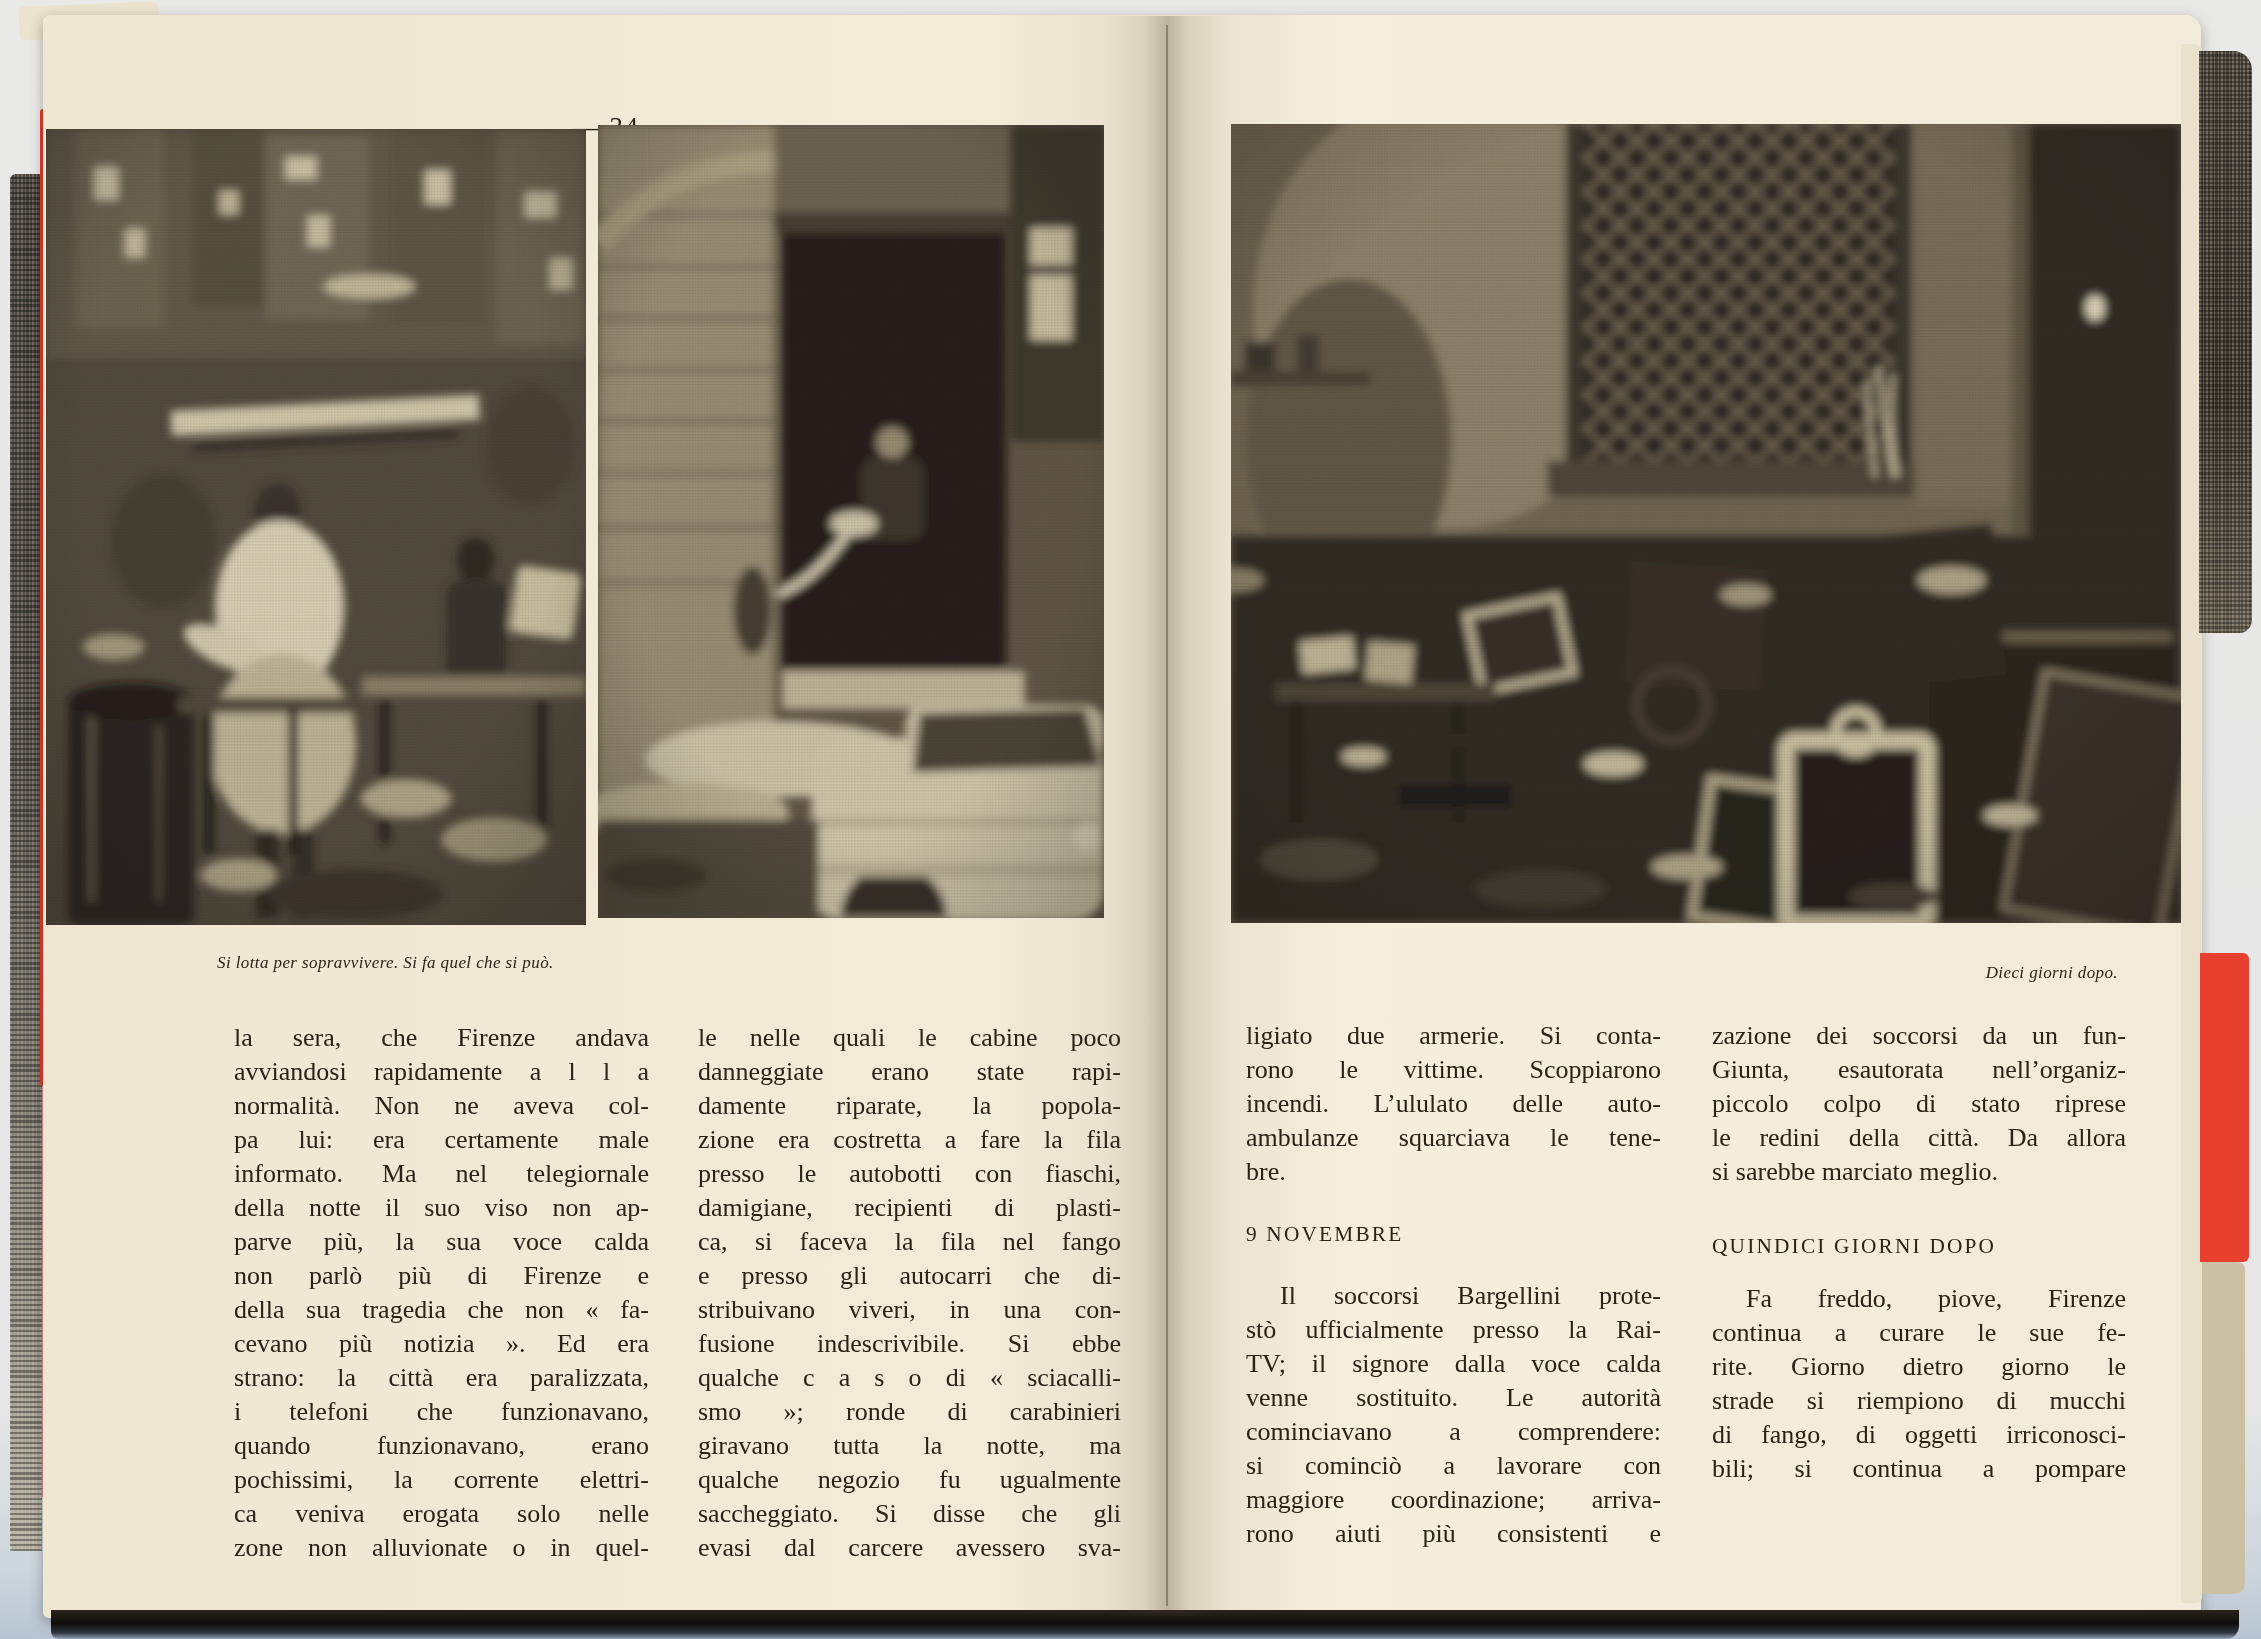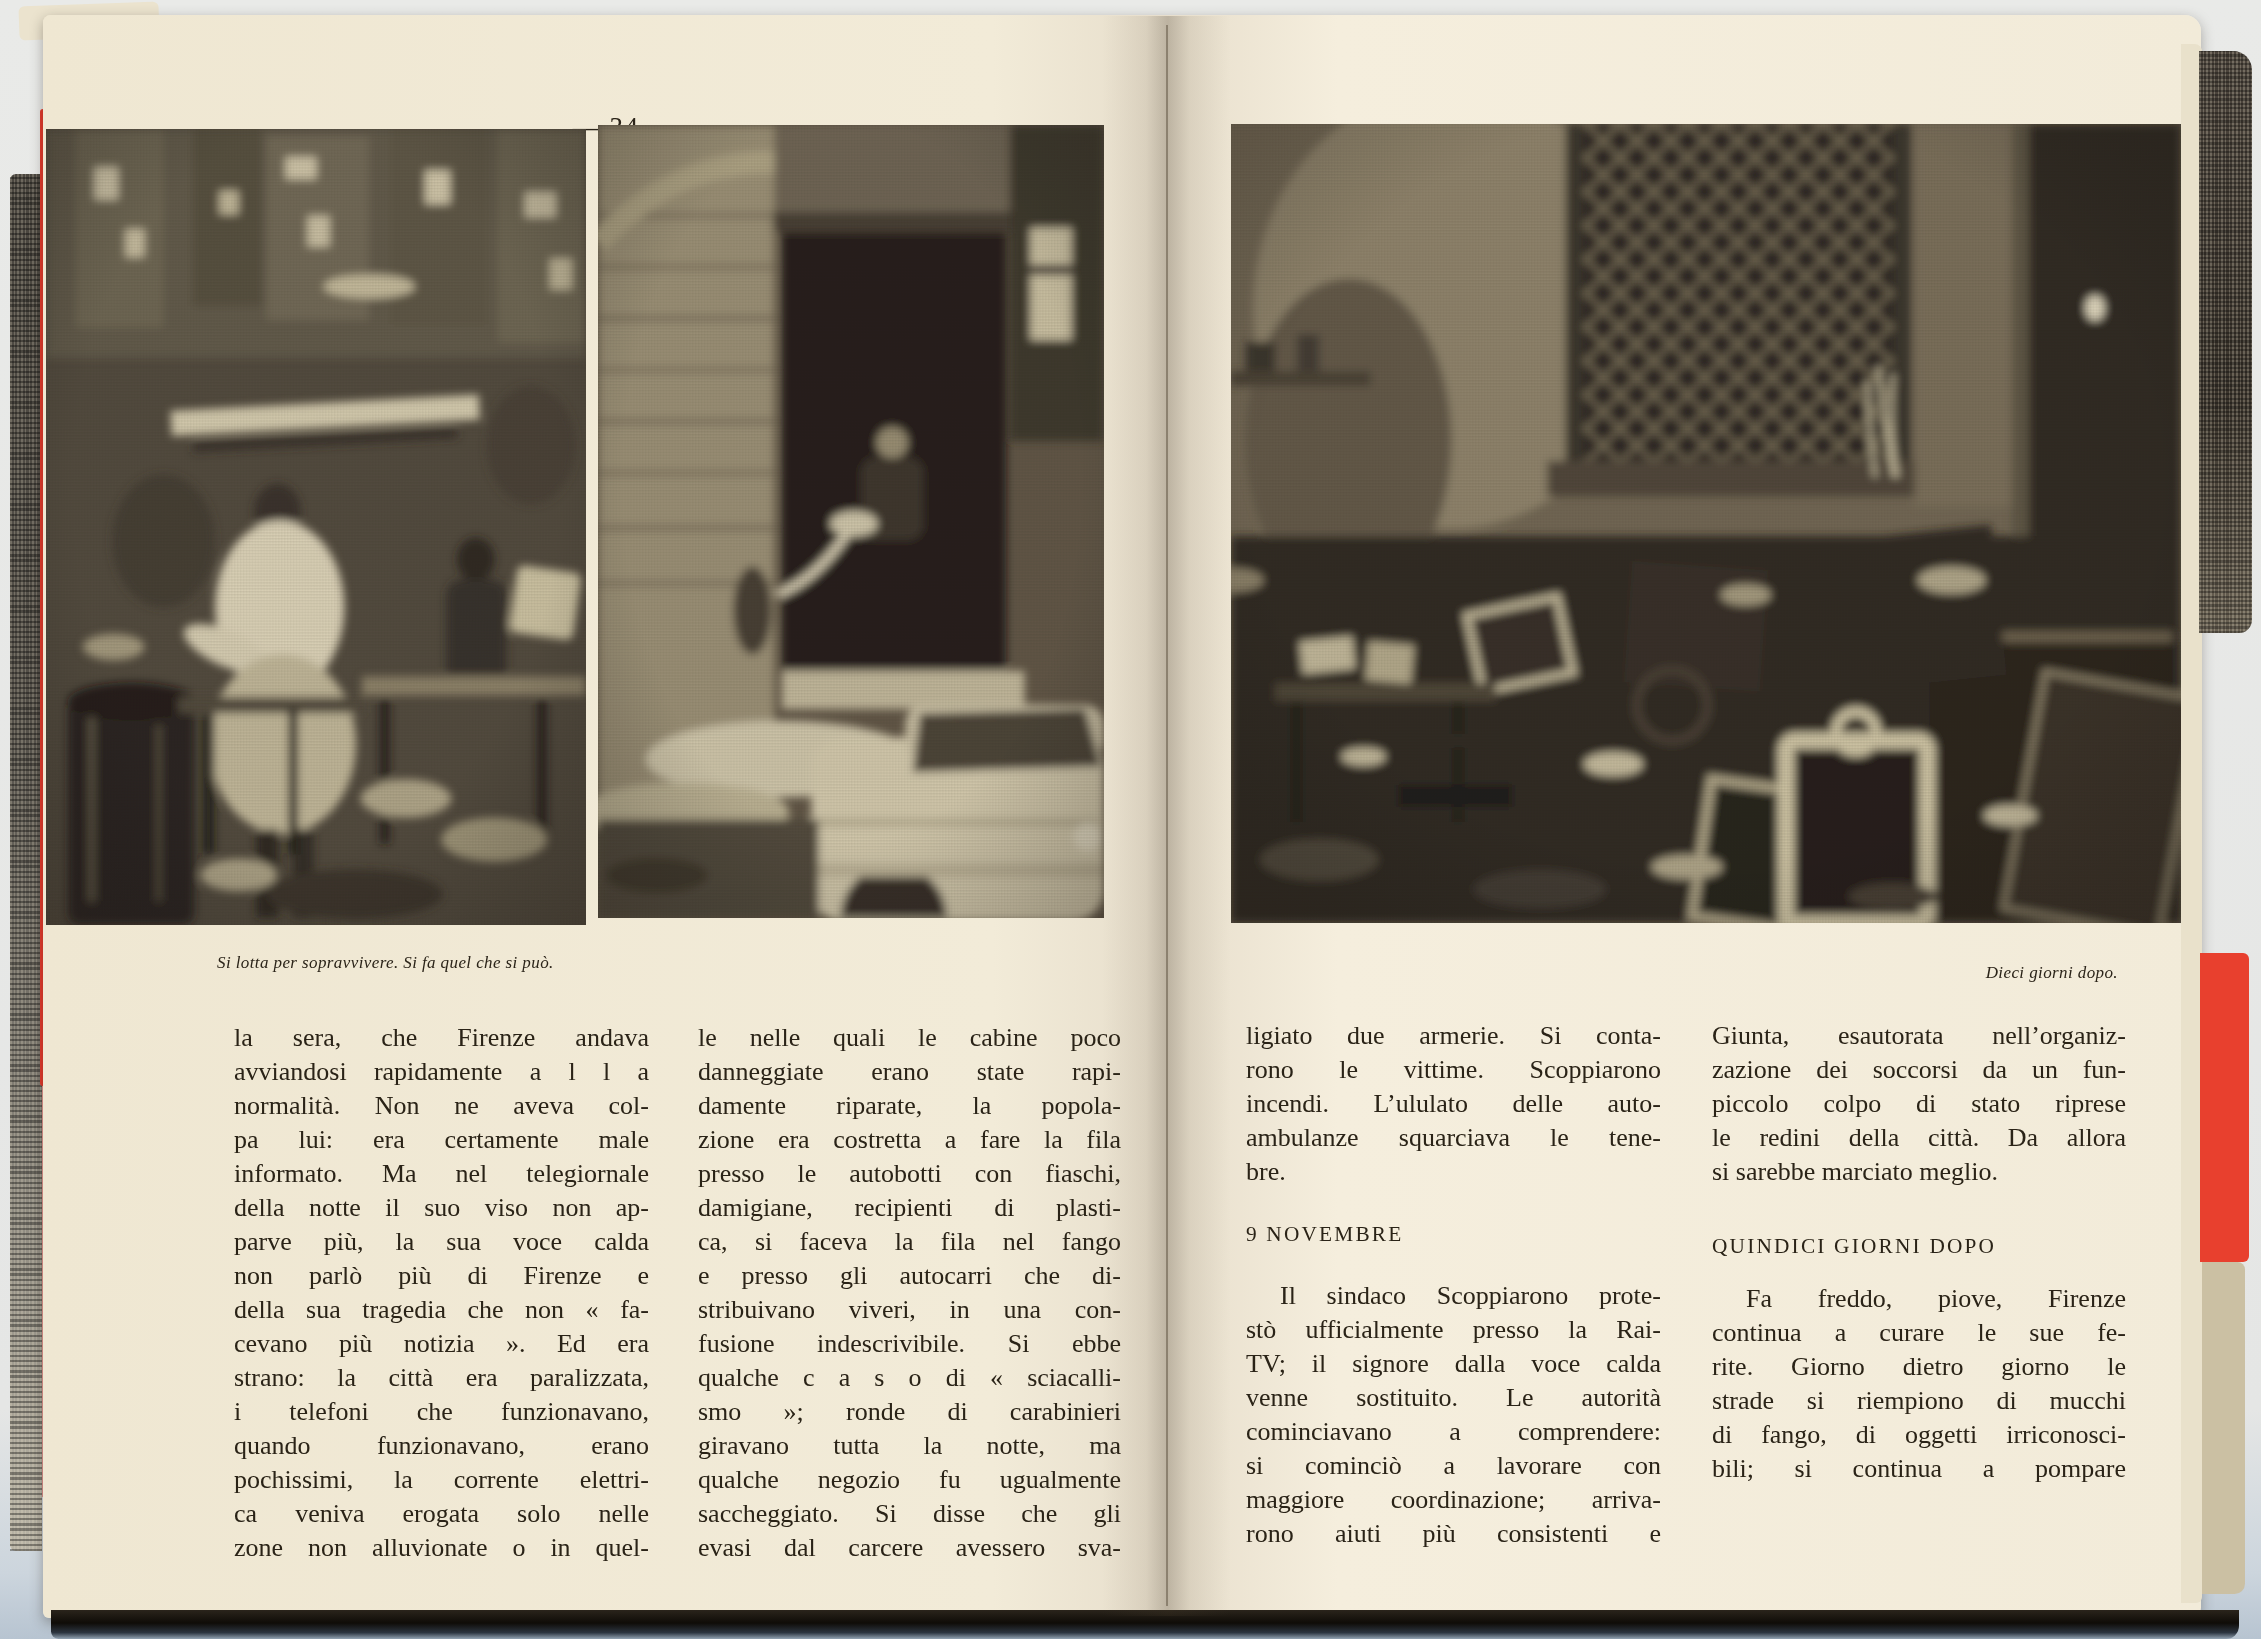--- a/index.html
+++ b/index.html
@@ -305,32 +305,32 @@
 
   <div class="col" style="left:1222px;top:1019px;width:439px;">
       <div class="line">ligiato due armerie. Si conta-</div>
       <div class="line">rono le vittime. Scoppiarono</div>
       <div class="line">incendi. L’ululato delle auto-</div>
       <div class="line">ambulanze squarciava le tene-</div>
       <div class="line flush">bre.</div>
       <div class="gap g-s"></div>
       <div class="line head">9 NOVEMBRE</div>
       <div class="gap g-s"></div>
-      <div class="line ind">Il sindaco Scoppiarono prote-</div>
+      <div class="line ind">Il soccorsi Bargellini prote-</div>
       <div class="line">stò ufficialmente presso la Rai-</div>
       <div class="line">TV; il signore dalla voce calda</div>
       <div class="line">venne sostituito. Le autorità</div>
       <div class="line">cominciavano a comprendere:</div>
       <div class="line">si cominciò a lavorare con</div>
       <div class="line">maggiore coordinazione; arriva-</div>
       <div class="line">rono aiuti più consistenti e</div>
     </div>
   <div class="col" style="left:1688px;top:1019px;width:438px;">
+      <div class="line">zazione dei soccorsi da un fun-</div>
       <div class="line">Giunta, esautorata nell’organiz-</div>
-      <div class="line">zazione dei soccorsi da un fun-</div>
       <div class="line">piccolo colpo di stato riprese</div>
       <div class="line">le redini della città. Da allora</div>
       <div class="line flush">si sarebbe marciato meglio.</div>
       <div class="gap g-m"></div>
       <div class="line head">QUINDICI GIORNI DOPO</div>
       <div class="gap g-t"></div>
       <div class="line ind">Fa freddo, piove, Firenze</div>
       <div class="line">continua a curare le sue fe-</div>
       <div class="line">rite. Giorno dietro giorno le</div>
       <div class="line">strade si riempiono di mucchi</div>

